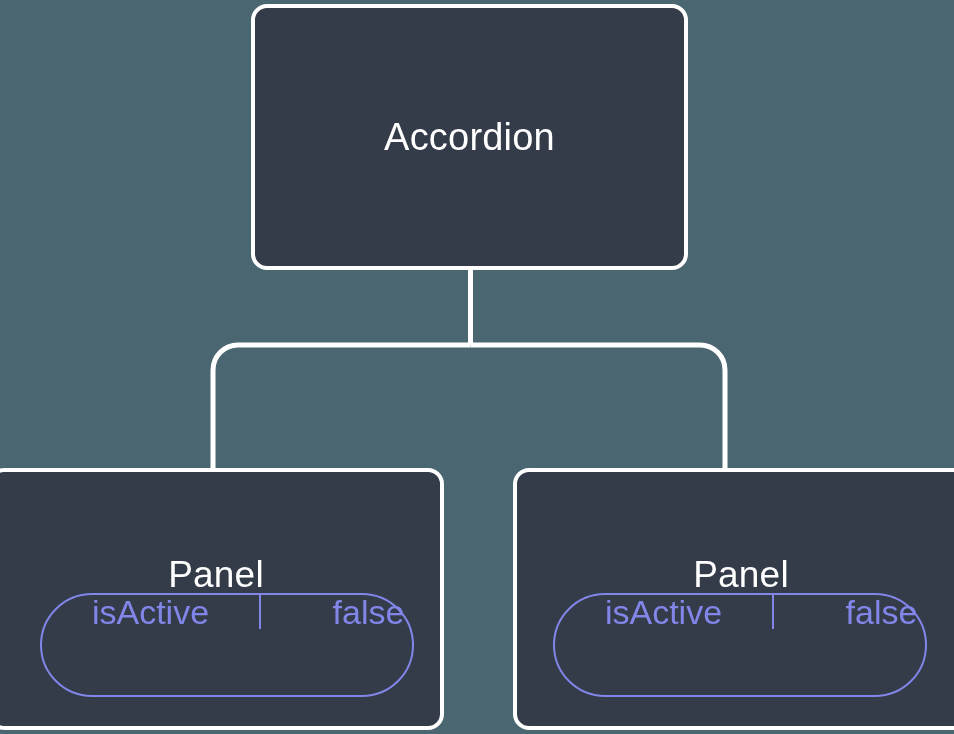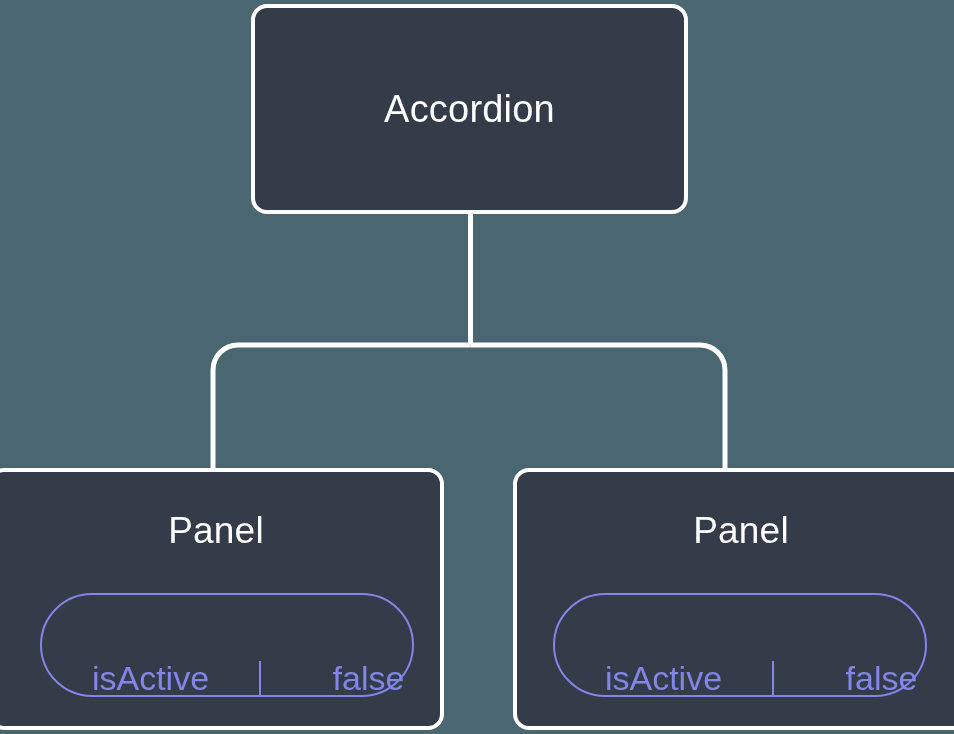--- a/index.html
+++ b/index.html
@@ -35,21 +35,21 @@
     border-radius: 16px;
     display: flex;
     flex-direction: column;
     align-items: center;
   }
 
   .node-root {
     left: 251px;
     top: 4px;
     width: 437px;
-    height: 210px;
+    height: 266px;
     justify-content: center;
   }
 
   .node-panel {
     top: 468px;
     height: 262px;
     padding-top: 40px;
   }
 
   .node-panel-left {
@@ -66,32 +66,33 @@
     color: #ffffff;
     font-size: 38px;
     font-weight: 400;
     line-height: 1;
     letter-spacing: 0.2px;
     white-space: nowrap;
   }
 
   .node-panel .node-title {
     font-size: 37px;
+    margin-top: 44px;
   }
 
   
   .pill {
     position: absolute;
     box-sizing: border-box;
     top: 121px;
     height: 104px;
     border: 2px solid #8286e8;
     border-radius: 52px;
     display: flex;
-    align-items: flex-end;
+    align-items: flex-start;
     background: transparent;
     gap: 28px;
   }
 
   .pill-left  { left: 48px;  width: 374px; }
   .pill-right { left: 36px;  width: 374px; }
 
   .pill-cell {
     display: flex;
     align-items: center;

